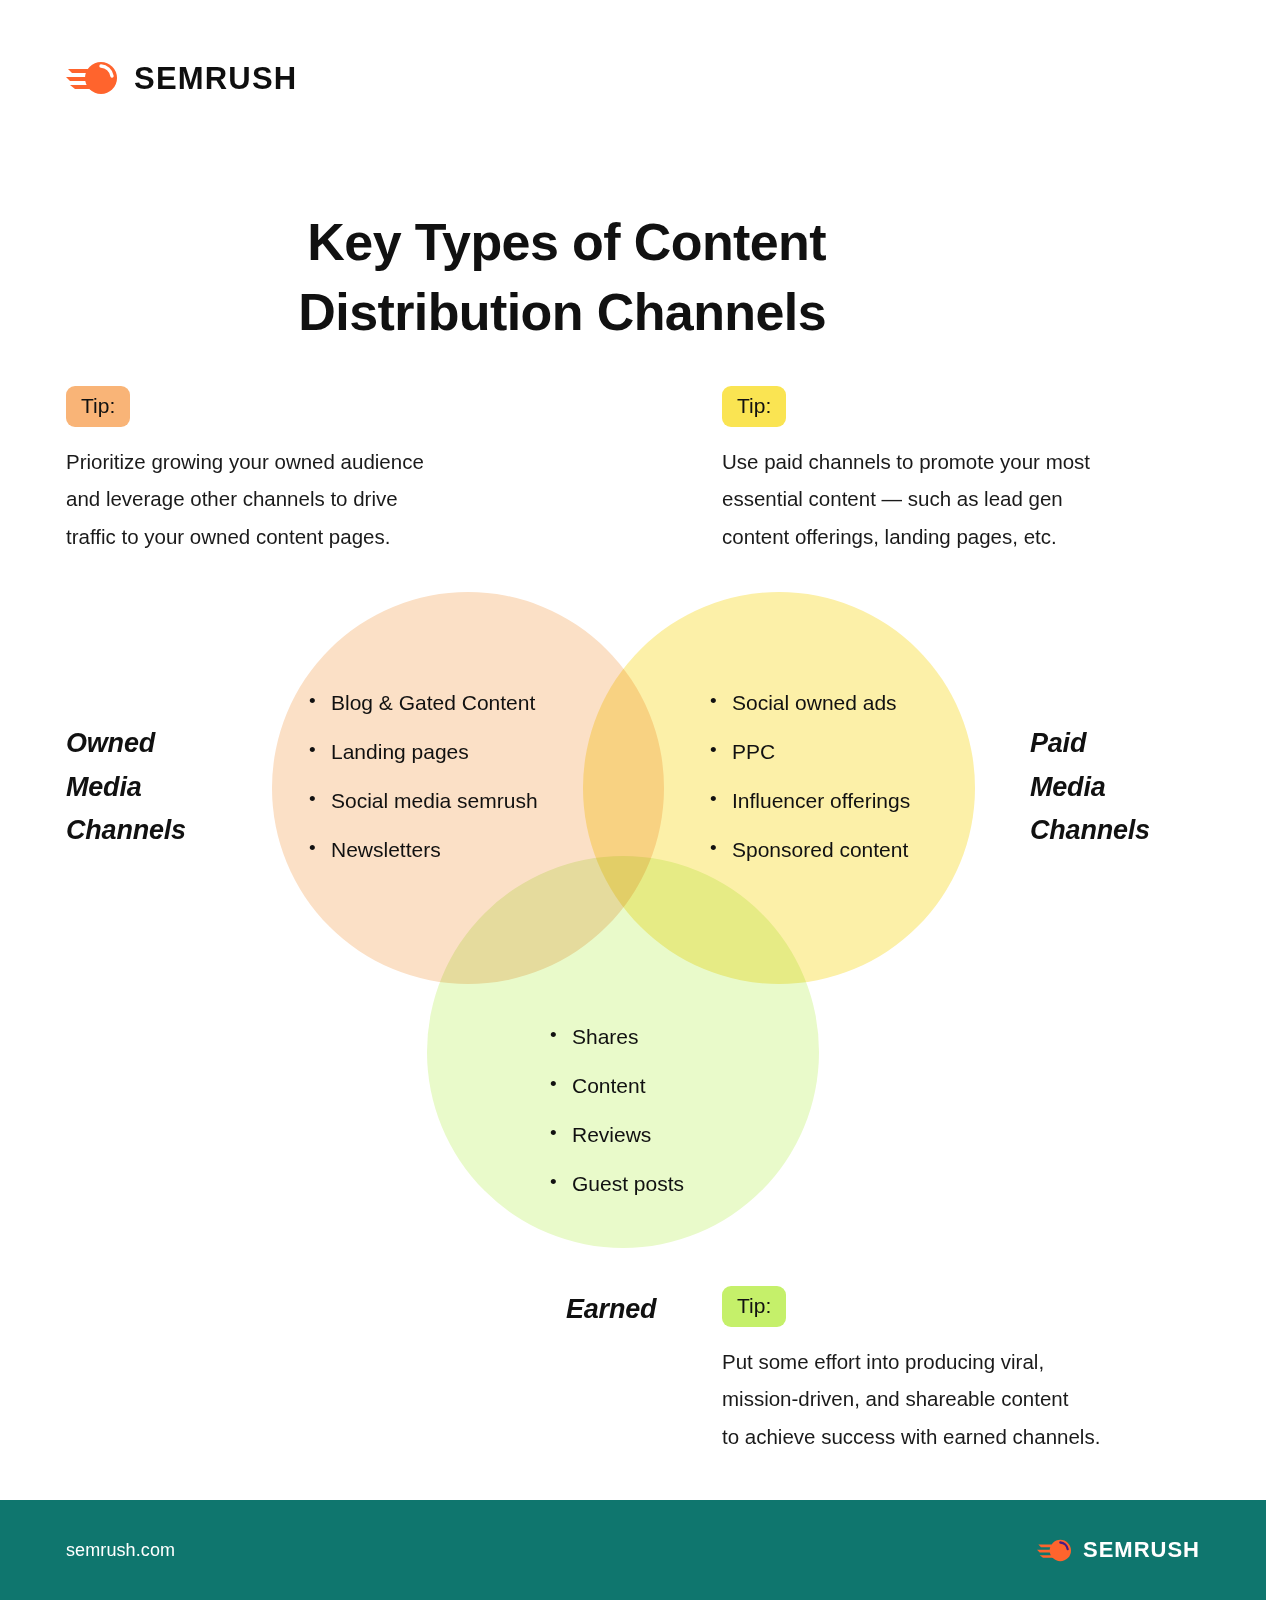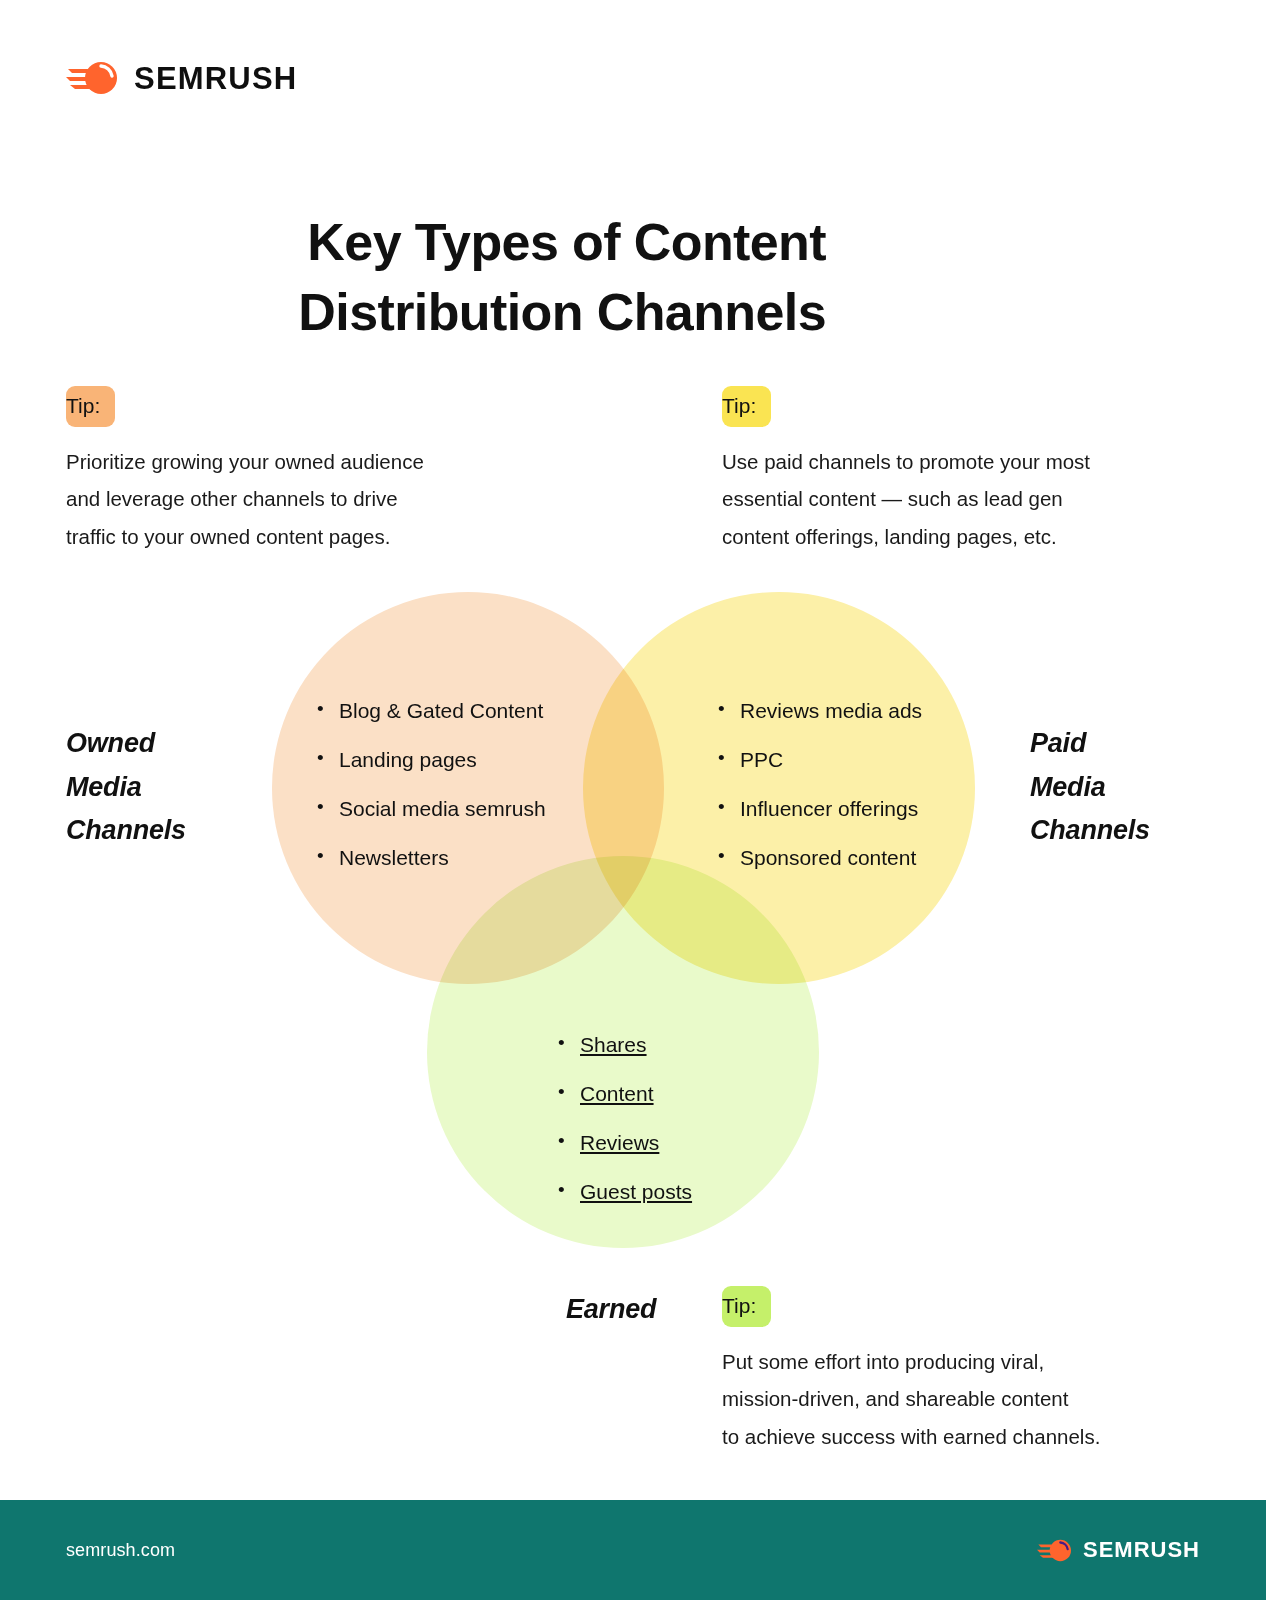--- a/index.html
+++ b/index.html
@@ -48,21 +48,21 @@
     white-space: pre-line;
     text-align: right;
   }
 
   
   .tip-block { position: absolute; }
   .tip-badge {
     display: inline-block;
     font-size: 21px;
     line-height: 1;
-    padding: 9px 15px 11px 0;
+    padding: 9px 15px 11px 15px;
     border-radius: 9px;
     color: #111111;
     font-weight: 400;
   }
   .tip-text {
     margin-top: 16px;
     font-size: 20.5px;
     line-height: 1.82;
     color: #1a1a1a;
     white-space: pre-line;
@@ -96,21 +96,21 @@
   }
   #circle-earned {
     left: 427px; top: 856px;
     width: 392px; height: 392px;
   }
 
   
   .venn-list {
     position: absolute;
     list-style: none;
-    margin: 12px;
+    margin: 4px;
     padding: 0;
     z-index: 5;
   }
   .venn-list li {
     font-size: 21px;
     line-height: 1;
     color: #111111;
     margin-bottom: 28px;
     padding-left: 22px;
     position: relative;
@@ -120,21 +120,21 @@
   .venn-list li::before {
     content: "\2022";
     position: absolute;
     left: 0;
     top: -1px;
     font-size: 19px;
     color: #111111;
   }
   #list-owned  { left: 305px; top: 688px; }
   #list-paid   { left: 706px; top: 688px; }
-  #list-earned { left: 546px; top: 1022px; text-decoration: underline; }
+  #list-earned { left: 546px; top: 1022px; }
 
   
   .venn-label {
     position: absolute;
     font-size: 27px;
     font-weight: 700;
     line-height: 1.62;
     color: #111111;
     letter-spacing: -0.2px;
     white-space: pre-line;
@@ -216,21 +216,21 @@
 </div>
 
 <ul class="venn-list" id="list-owned">
   <li>Blog &amp; Gated Content</li>
   <li>Landing pages</li>
   <li>Social media semrush</li>
   <li>Newsletters</li>
 </ul>
 
 <ul class="venn-list" id="list-paid">
-  <li>Reviews media ads</li>
+  <li>Social owned ads</li>
   <li>PPC</li>
   <li>Influencer offerings</li>
   <li>Sponsored content</li>
 </ul>
 
 <ul class="venn-list" id="list-earned">
   <li>Shares</li>
   <li>Content</li>
   <li>Reviews</li>
   <li>Guest posts</li>

